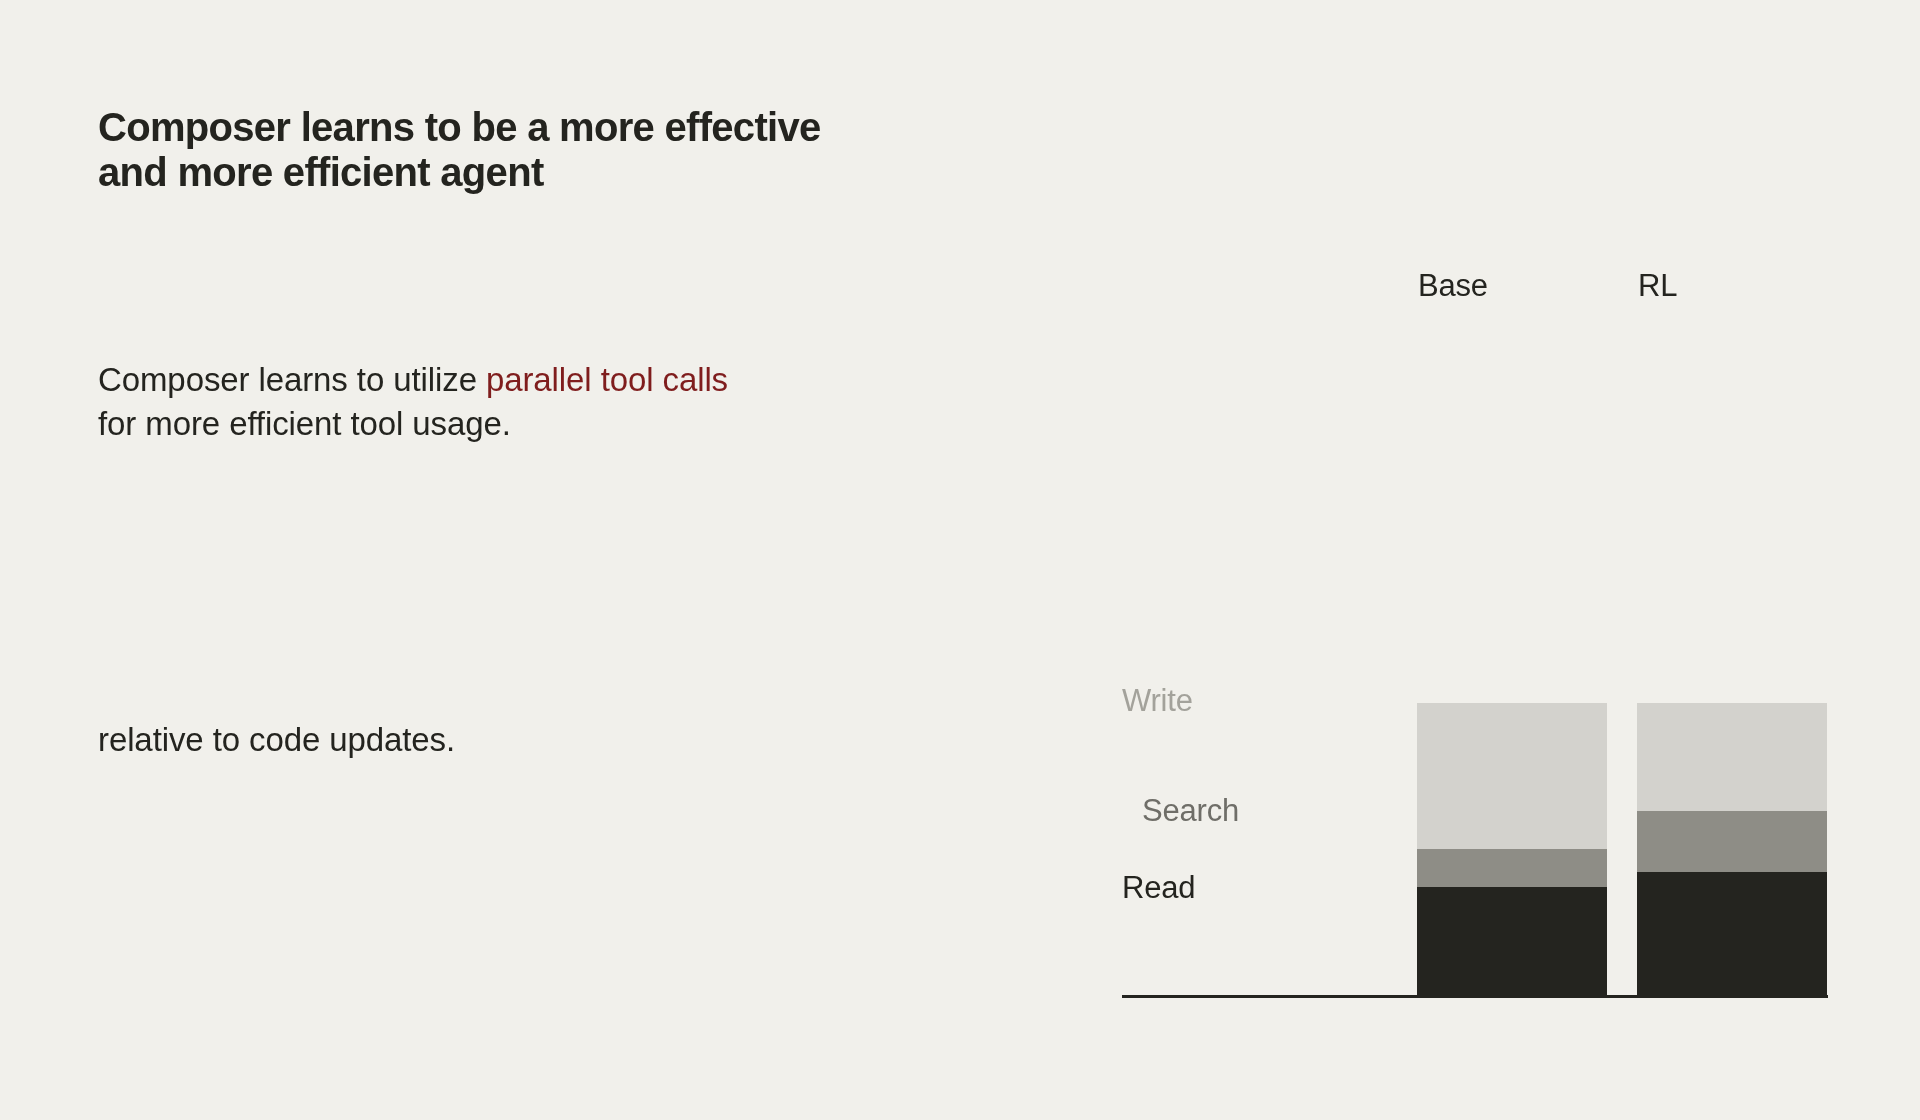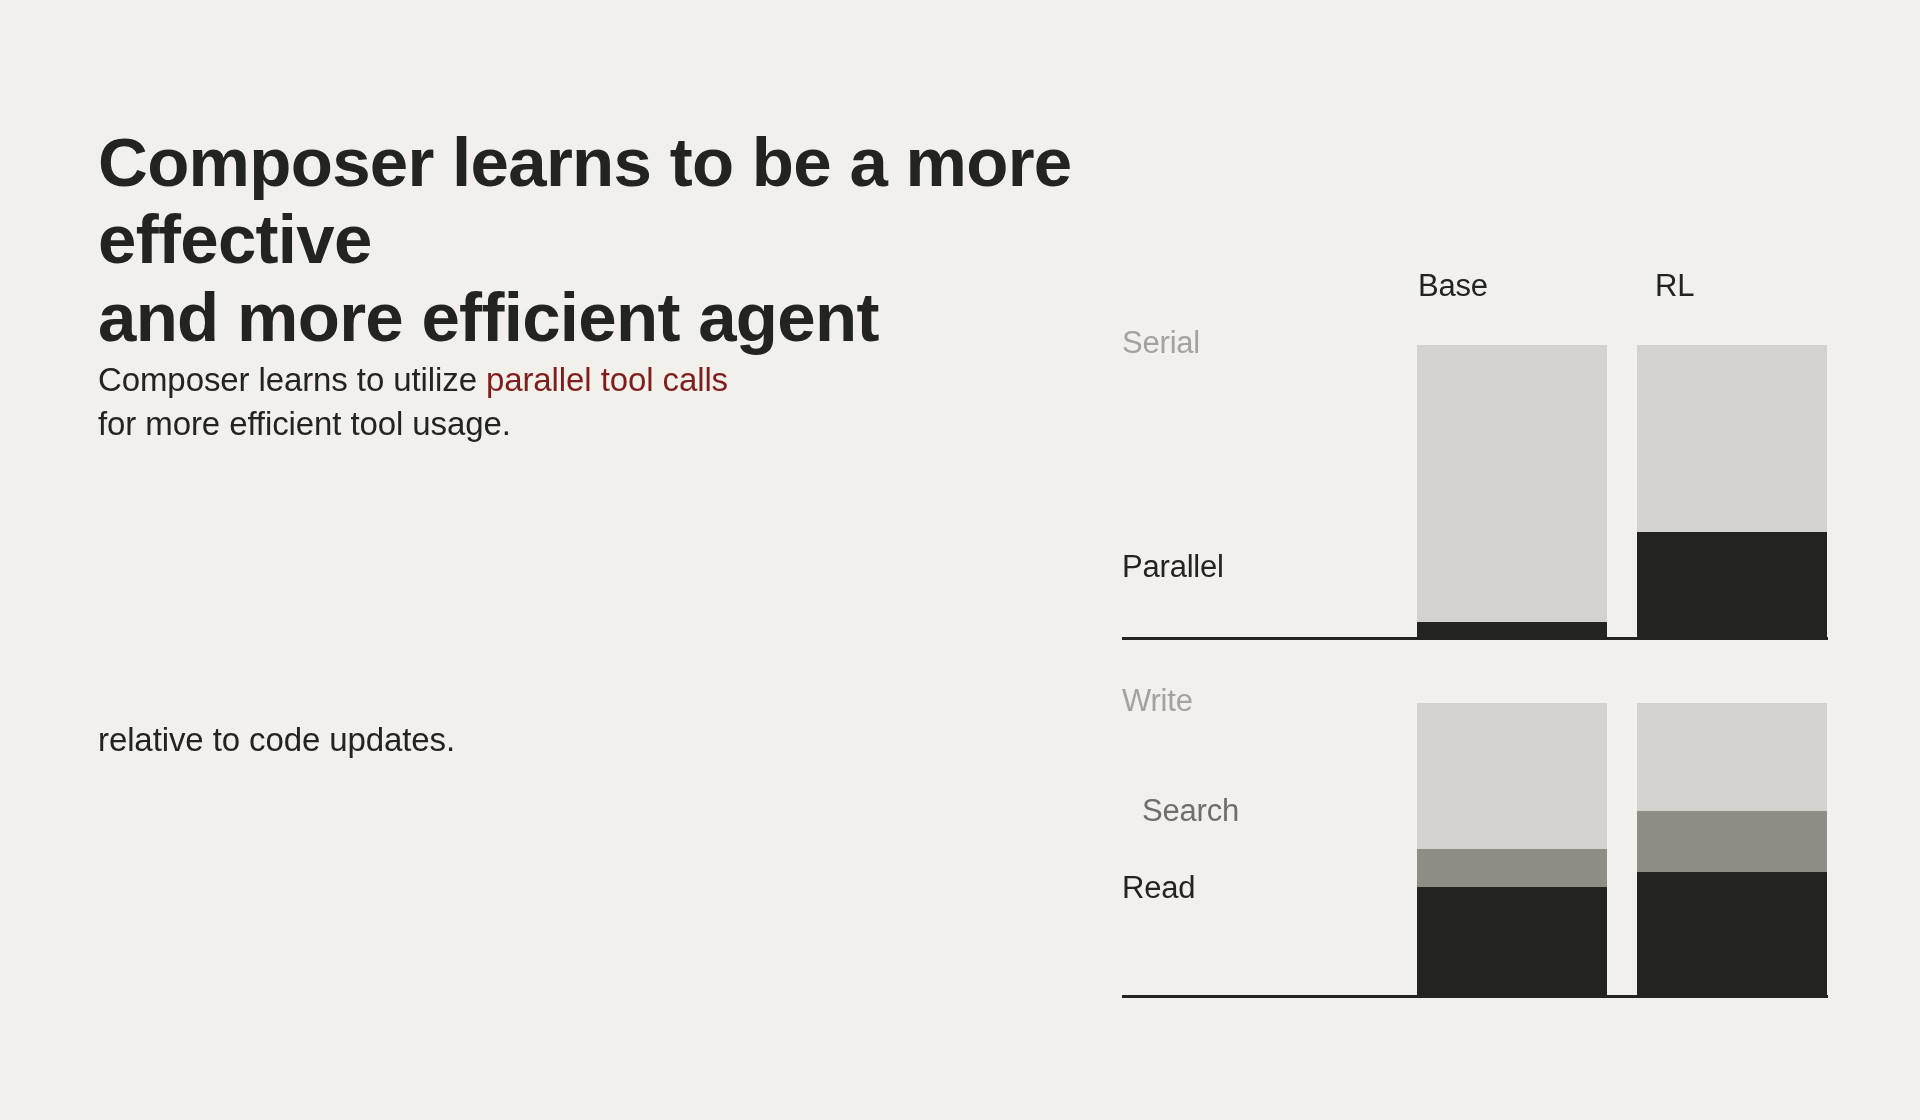--- a/index.html
+++ b/index.html
@@ -15,21 +15,21 @@
     position: relative;
     -webkit-font-smoothing: antialiased;
   }
 
   
   #headline {
     position: absolute;
     left: 98px;
     top: 78px;
     width: 1030px;
-    font-size: 69px;
+    font-size: 40px;
     line-height: 1.12;
     font-weight: 700;
     letter-spacing: -0.7px;
     color: #24241f;
   }
   #headline .hl-line { display: block; }
 
   .body-para {
     position: absolute;
     left: 98px;
@@ -54,21 +54,21 @@
     height: 816px;
   }
 
   .col-header {
     position: absolute;
     font-size: 31px;
     color: #24241f;
     letter-spacing: -0.2px;
   }
   #col-header-base { left: 296px; top: 268px; }
-  #col-header-rl   { left: 533px; top: 268px; }
+  #col-header-rl   { left: 516px; top: 268px; }
 
   .chart-block { position: absolute; left: 0; width: 720px; }
   #chart-parallelism { top: 345px; height: 300px; }
   #chart-tooluse     { top: 703px; height: 300px; }
 
   .plot-area {
     position: absolute;
     left: 0; top: 0;
     width: 706px;
     height: 292px;
@@ -131,40 +131,20 @@
   <span class="line">
     <span>relative to code updates.</span>
   </span>
 </div>
 
 <div id="charts">
 
   <div class="col-header" id="col-header-base">Base</div>
   <div class="col-header" id="col-header-rl">RL</div>
 
-  <div class="chart-block" id="chart-parallelism">
-
-    <div class="row-label label-light" style="left:0px; top:-20px;">Serial</div>
-    <div class="row-label label-dark" style="left:0px; top:204px;">Parallel</div>
-
-    <div class="plot-area">
-
-      <div class="bar bar-base">
-        <div class="seg seg-light" style="height: 95%;"></div>
-        <div class="seg seg-dark" style="height: 5%;"></div>
-      </div>
-
-      <div class="bar bar-rl">
-        <div class="seg seg-light" style="height: 64%;"></div>
-        <div class="seg seg-dark" style="height: 36%;"></div>
-      </div>
-
-      <div class="axis-line"></div>
-    </div>
-  </div>
 
   <div class="chart-block" id="chart-tooluse">
 
     <div class="row-label label-light" style="left:0px; top:-20px;">Write</div>
     <div class="row-label label-mid" style="left:0px; top:90px;">Search</div>
     <div class="row-label label-dark" style="left:0px; top:167px;">Read</div>
 
     <div class="plot-area">
 
       <div class="bar bar-base">

